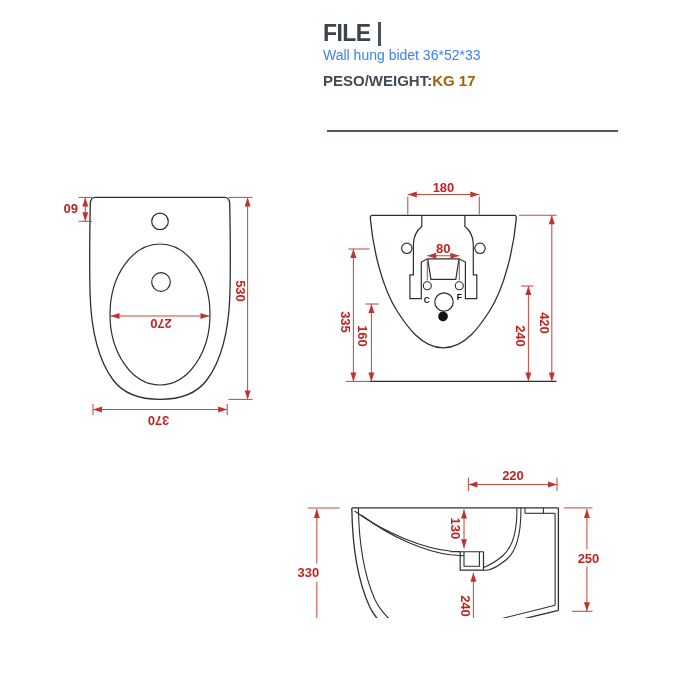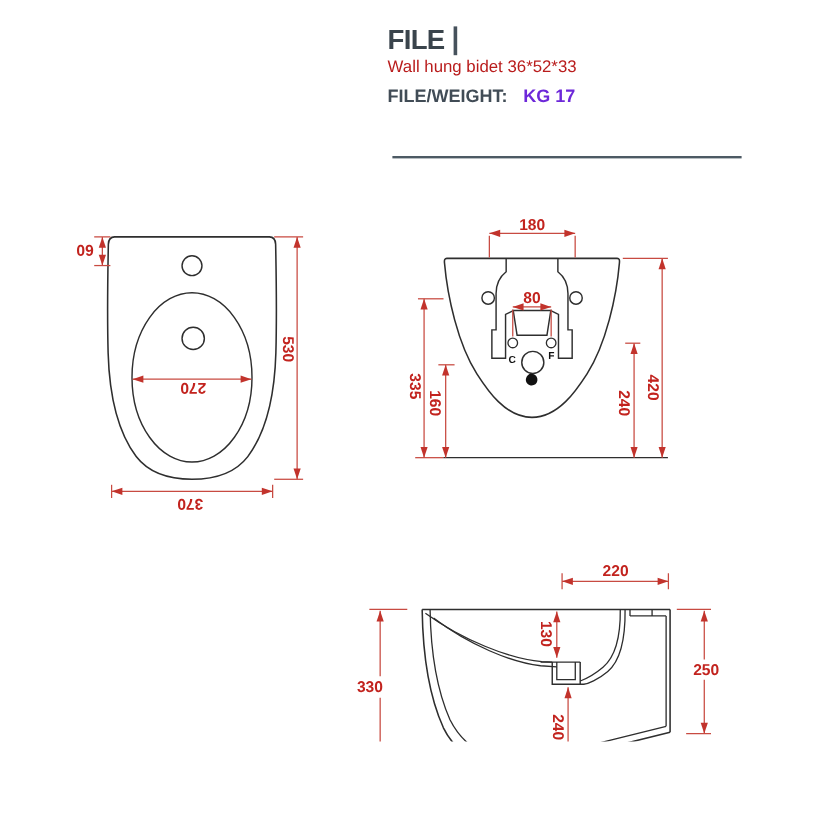--- a/index.html
+++ b/index.html
@@ -2,39 +2,39 @@
 <html><head>
 <meta charset="utf-8">
 <style>
   html,body{margin:0;padding:0;}
   #page{width:700px;height:618px;position:relative;background:#ffffff;font-family:"Liberation Sans",sans-serif;overflow:hidden;}
   .hdr{position:absolute;left:323px;top:21px;width:320px;}
   .title-row{display:flex;align-items:center;gap:8px;height:25px;}
   .title-main{font-size:23px;font-weight:bold;color:#3a444c;letter-spacing:-0.6px;}
   .title-bar{width:3px;height:24px;background:#46525c;}
   .sub1{margin-top:6px;font-size:14px;font-weight:bold;color:#4d565e;}
-  .sub2{margin-top:1px;font-size:14px;color:#b91c1c;}
+  .sub2{margin-top:1px;font-size:14px;color:#3b82f6;}
   .weight-row{margin-top:9px;font-size:15px;font-weight:bold;color:#414c56;}
-  .weight-row .kg{color:#6d28d9;margin-left:13px;}
+  .weight-row .kg{color:#a16207;}
   .rule{position:absolute;left:327px;top:130px;width:291px;height:2.4px;background:#4d5a64;}
   svg{position:absolute;left:0;top:0;}
   text.dim{font-family:"Liberation Sans",sans-serif;font-weight:bold;font-size:13px;fill:#c2231e;}
   text.cf{font-family:"Liberation Sans",sans-serif;font-weight:bold;font-size:8.5px;fill:#111;}
 </style>
 </head>
 <body>
 
 <div id="page">
   <div class="hdr">
     <div class="title-row">
       <span class="title-main">FILE</span>
       <span class="title-bar"></span>
     </div>
     <div class="sub2">Wall hung bidet 36*52*33</div>
-    <div class="weight-row"><span>FILE/WEIGHT:</span><span class="kg">KG 17</span></div>
+    <div class="weight-row"><span>PESO/WEIGHT:</span><span class="kg">KG 17</span></div>
   </div>
   <div class="rule"></div>
 
   <svg width="700" height="700" viewBox="0 0 700 700">
     <defs>
       <marker id="ma-e" markerUnits="userSpaceOnUse" markerWidth="10" markerHeight="8" refX="9.3" refY="4" orient="auto">
           <path d="M0.3,1 L9.3,4 L0.3,7 Z" fill="#c2332c"></path>
         </marker>
       <marker id="ma-s" markerUnits="userSpaceOnUse" markerWidth="10" markerHeight="8" refX="0.7" refY="4" orient="auto">
           <path d="M9.7,1 L0.7,4 L9.7,7 Z" fill="#c2332c"></path>

